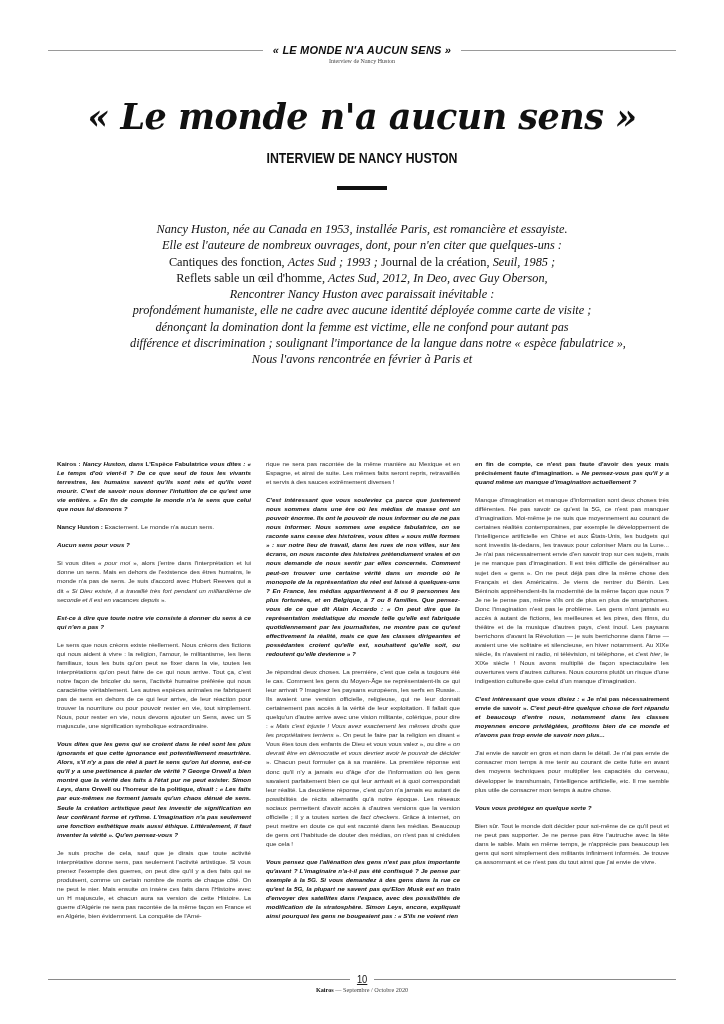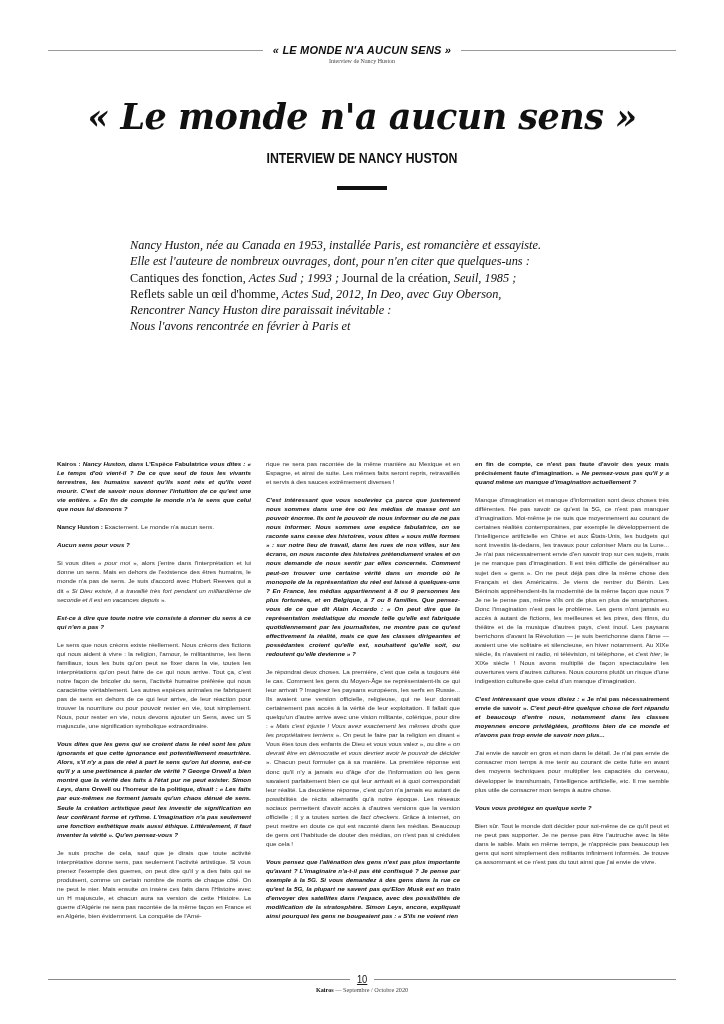--- a/index.html
+++ b/index.html
@@ -28,23 +28,23 @@
   .subtitle {
     position: absolute; top: 150px; left: 0; width: 724px; text-align: center;
     font-family: "Liberation Sans", sans-serif; font-weight: bold; font-size: 14px;
     color: #111; transform: scaleX(0.88);
   }
   .title-bar {
     position: absolute; top: 186px; left: 337px; width: 50px; height: 4px; background: #111;
   }
 
   .intro {
-    position: absolute; top: 221px; left: 130px; width: 464px; text-align: left;
+    position: absolute; top: 221px; left: 130px; width: 464px; text-align: center;
     font-family: "Liberation Serif", serif; font-style: italic; font-size: 12.3px;
-    line-height: 16.3px; color: #111; margin-top: 16px;
+    line-height: 16.3px; color: #111;
   }
   .intro .line { display: block; white-space: nowrap; }
   .intro .roman { font-style: normal; }
 
   .columns {
     position: absolute; top: 459px; left: 57px; width: 612px;
     display: flex; justify-content: space-between;
   }
   .col {
     width: 194px;
@@ -84,21 +84,24 @@
 
 <h1 class="main-title">« Le monde n'a aucun sens »</h1>
 <h2 class="subtitle">INTERVIEW DE NANCY HUSTON</h2>
 <div class="title-bar"></div>
 
 <div class="intro">
   <span class="line">Nancy Huston, née au Canada en 1953, installée Paris, est romancière et essayiste.</span>
   <span class="line">Elle est l'auteure de nombreux ouvrages, dont, pour n'en citer que quelques-uns :</span>
   <span class="line"><span class="roman">Cantiques des fonction, </span><span>Actes Sud ; 1993 ; </span><span class="roman">Journal de la création, </span><span>Seuil, 1985 ;</span></span>
   <span class="line"><span class="roman">Reflets sable un œil d'homme, </span><span>Actes Sud, 2012, In Deo, avec Guy Oberson,</span></span>
-  <span class="line">Rencontrer Nancy Huston dire paraissait inévitable :</span>
+  <span class="line">Rencontrer Nancy Huston avec paraissait inévitable :</span>
+  <span class="line">profondément humaniste, elle ne cadre avec aucune identité déployée comme carte de visite ;</span>
+  <span class="line">dénonçant la domination dont la femme est victime, elle ne confond pour autant pas</span>
+  <span class="line">différence et discrimination ; soulignant l'importance de la langue dans notre « espèce fabulatrice »,</span>
   <span class="line">Nous l'avons rencontrée en février à Paris et</span>
 </div>
 
 <div class="columns">
 
   <div class="col">
     <p class="q"><span class="up">Kairos : </span><span>Nancy Huston, dans </span><span class="up">L'Espèce Fabulatrice</span><span> vous dites : « Le temps d'où vient-il ? De ce que seul de tous les vivants terrestres, les humains savent qu'ils sont nés et qu'ils vont mourir. C'est de savoir nous donner l'intuition de ce qu'est une vie entière. » En fin de compte le monde n'a le sens que celui que nous lui donnons ?</span></p>
     <p><span class="spk">Nancy Huston : </span><span>Exactement. Le monde n'a aucun sens.</span></p>
     <p class="q">Aucun sens pour vous ?</p>
     <p><span>Si vous dites « </span><em>pour moi</em><span> », alors j'entre dans l'interprétation et lui donne un sens. Mais en dehors de l'existence des êtres humains, le monde n'a pas de sens. Je suis d'accord avec Hubert Reeves qui a dit « </span><em>Si Dieu existe, il a travaillé très fort pendant un milliardième de seconde et il est en vacances depuis</em><span> ».</span></p>

